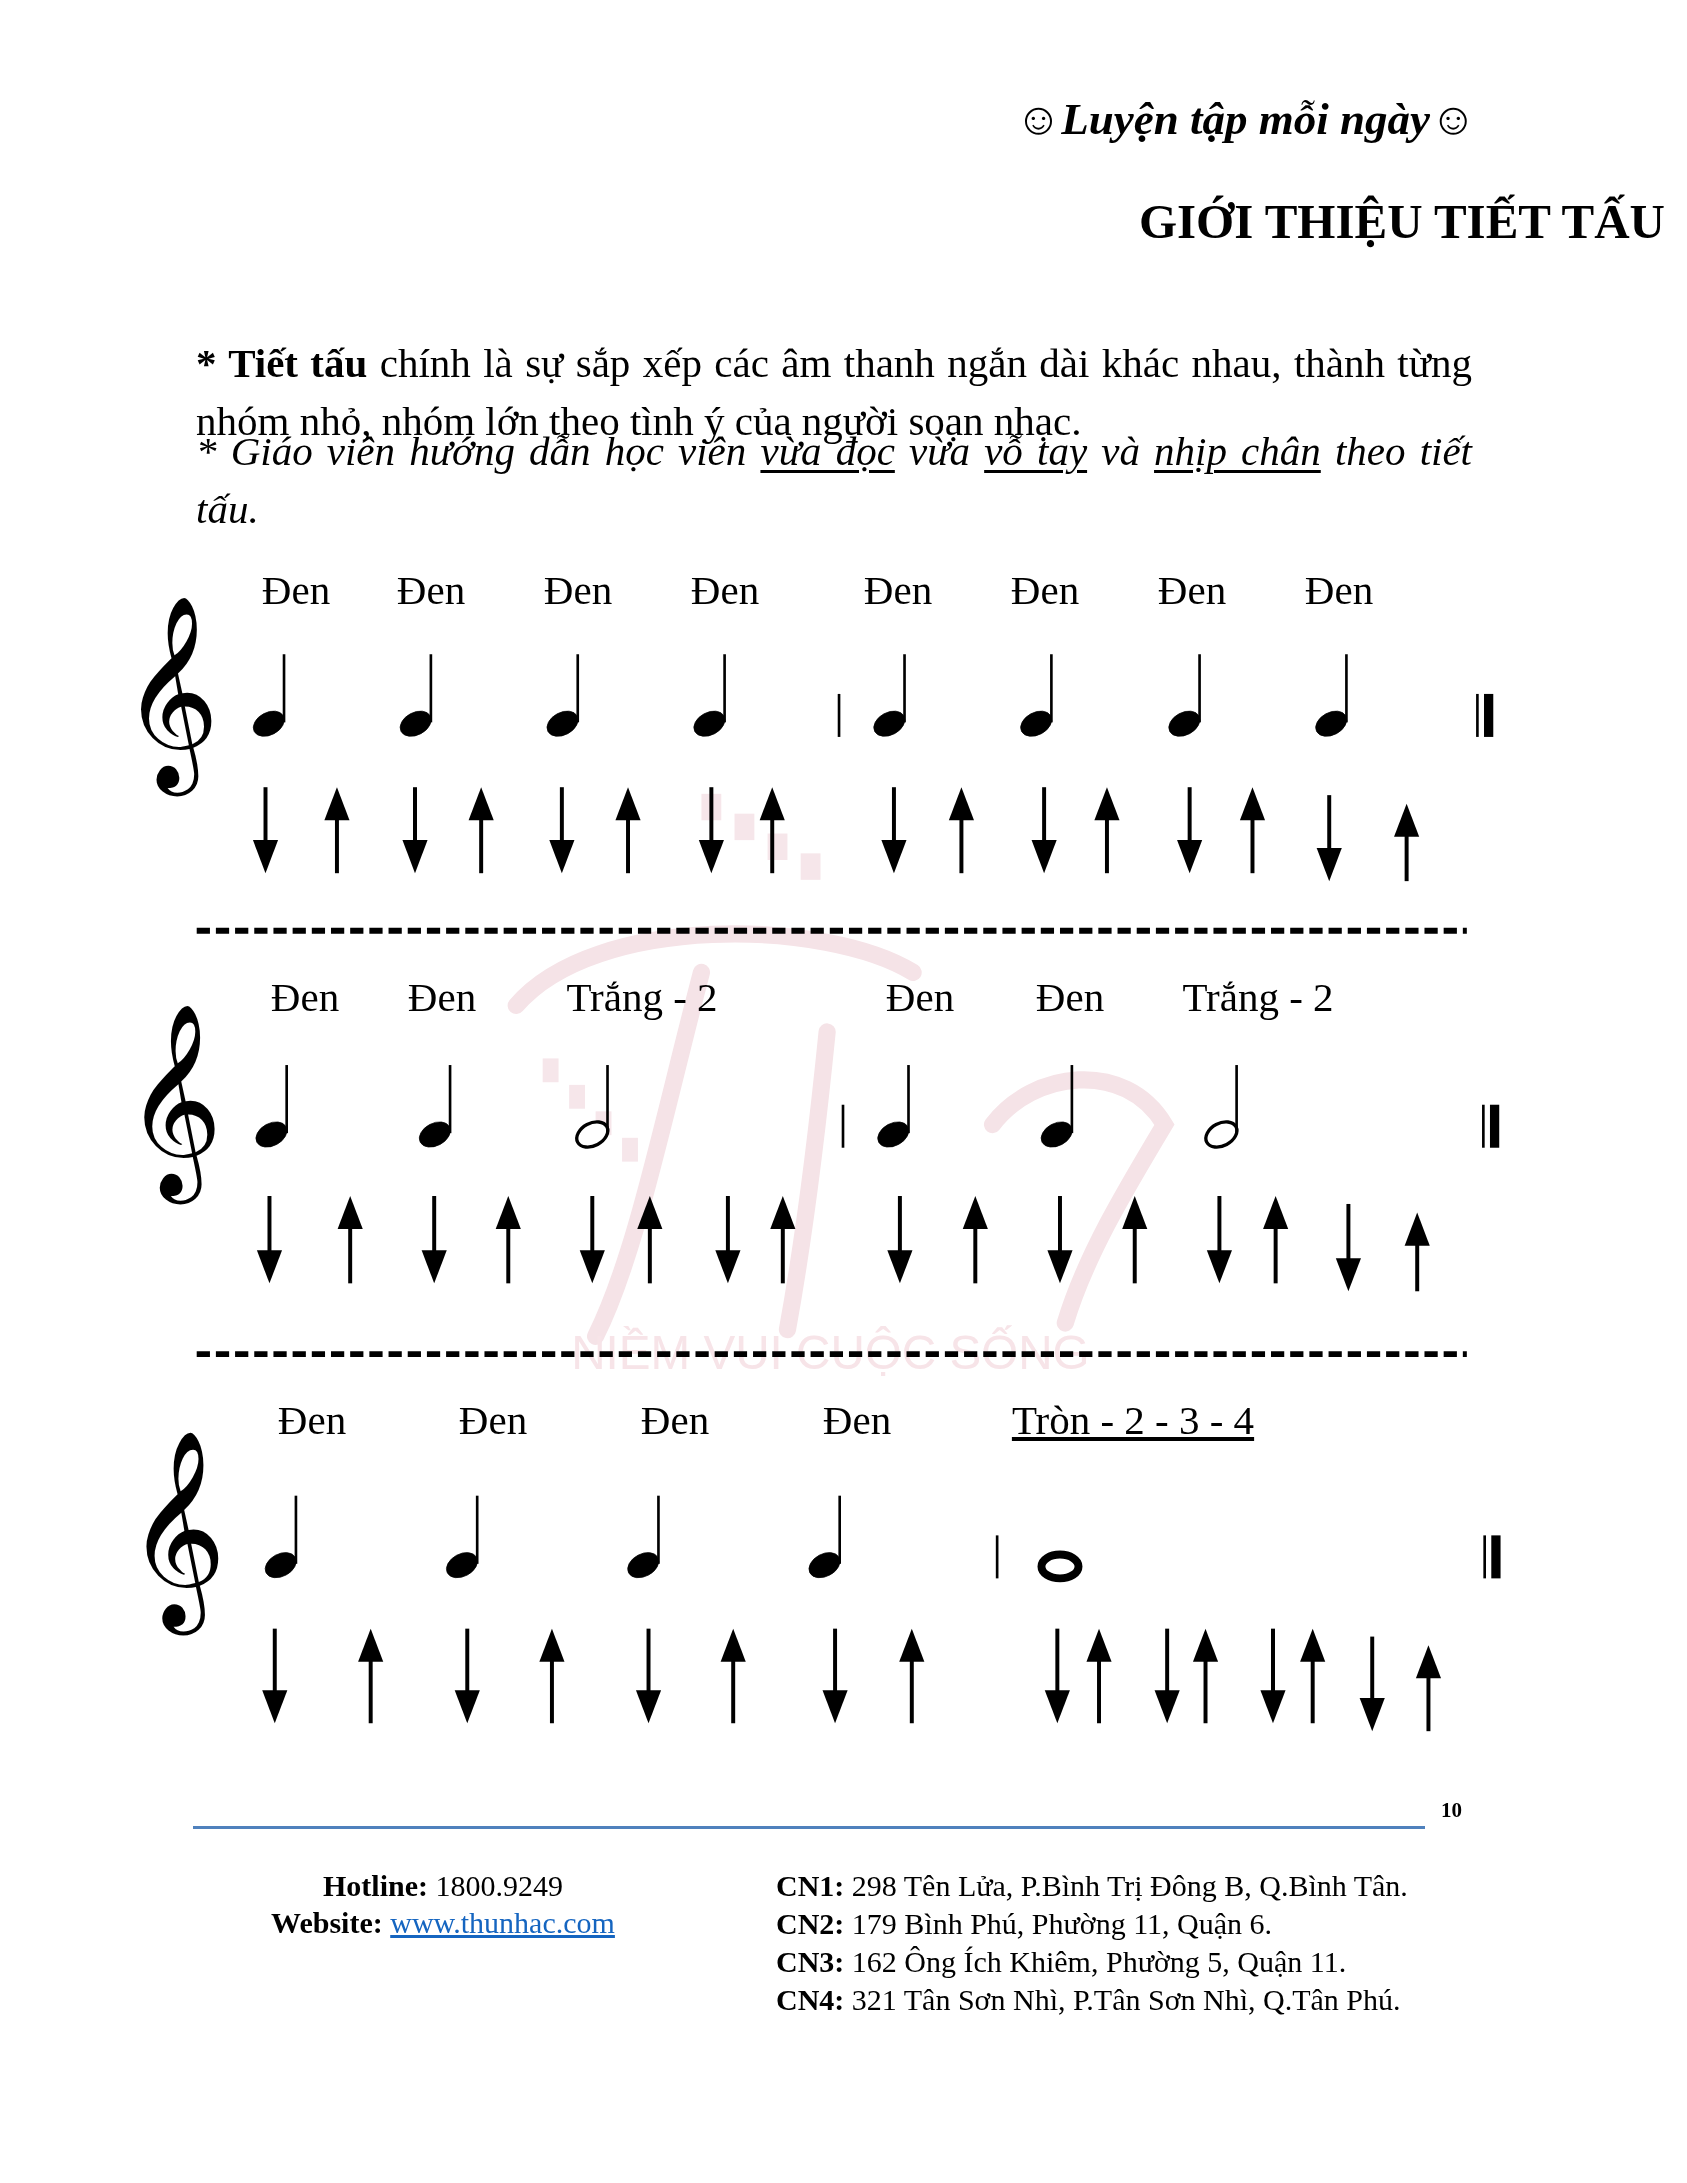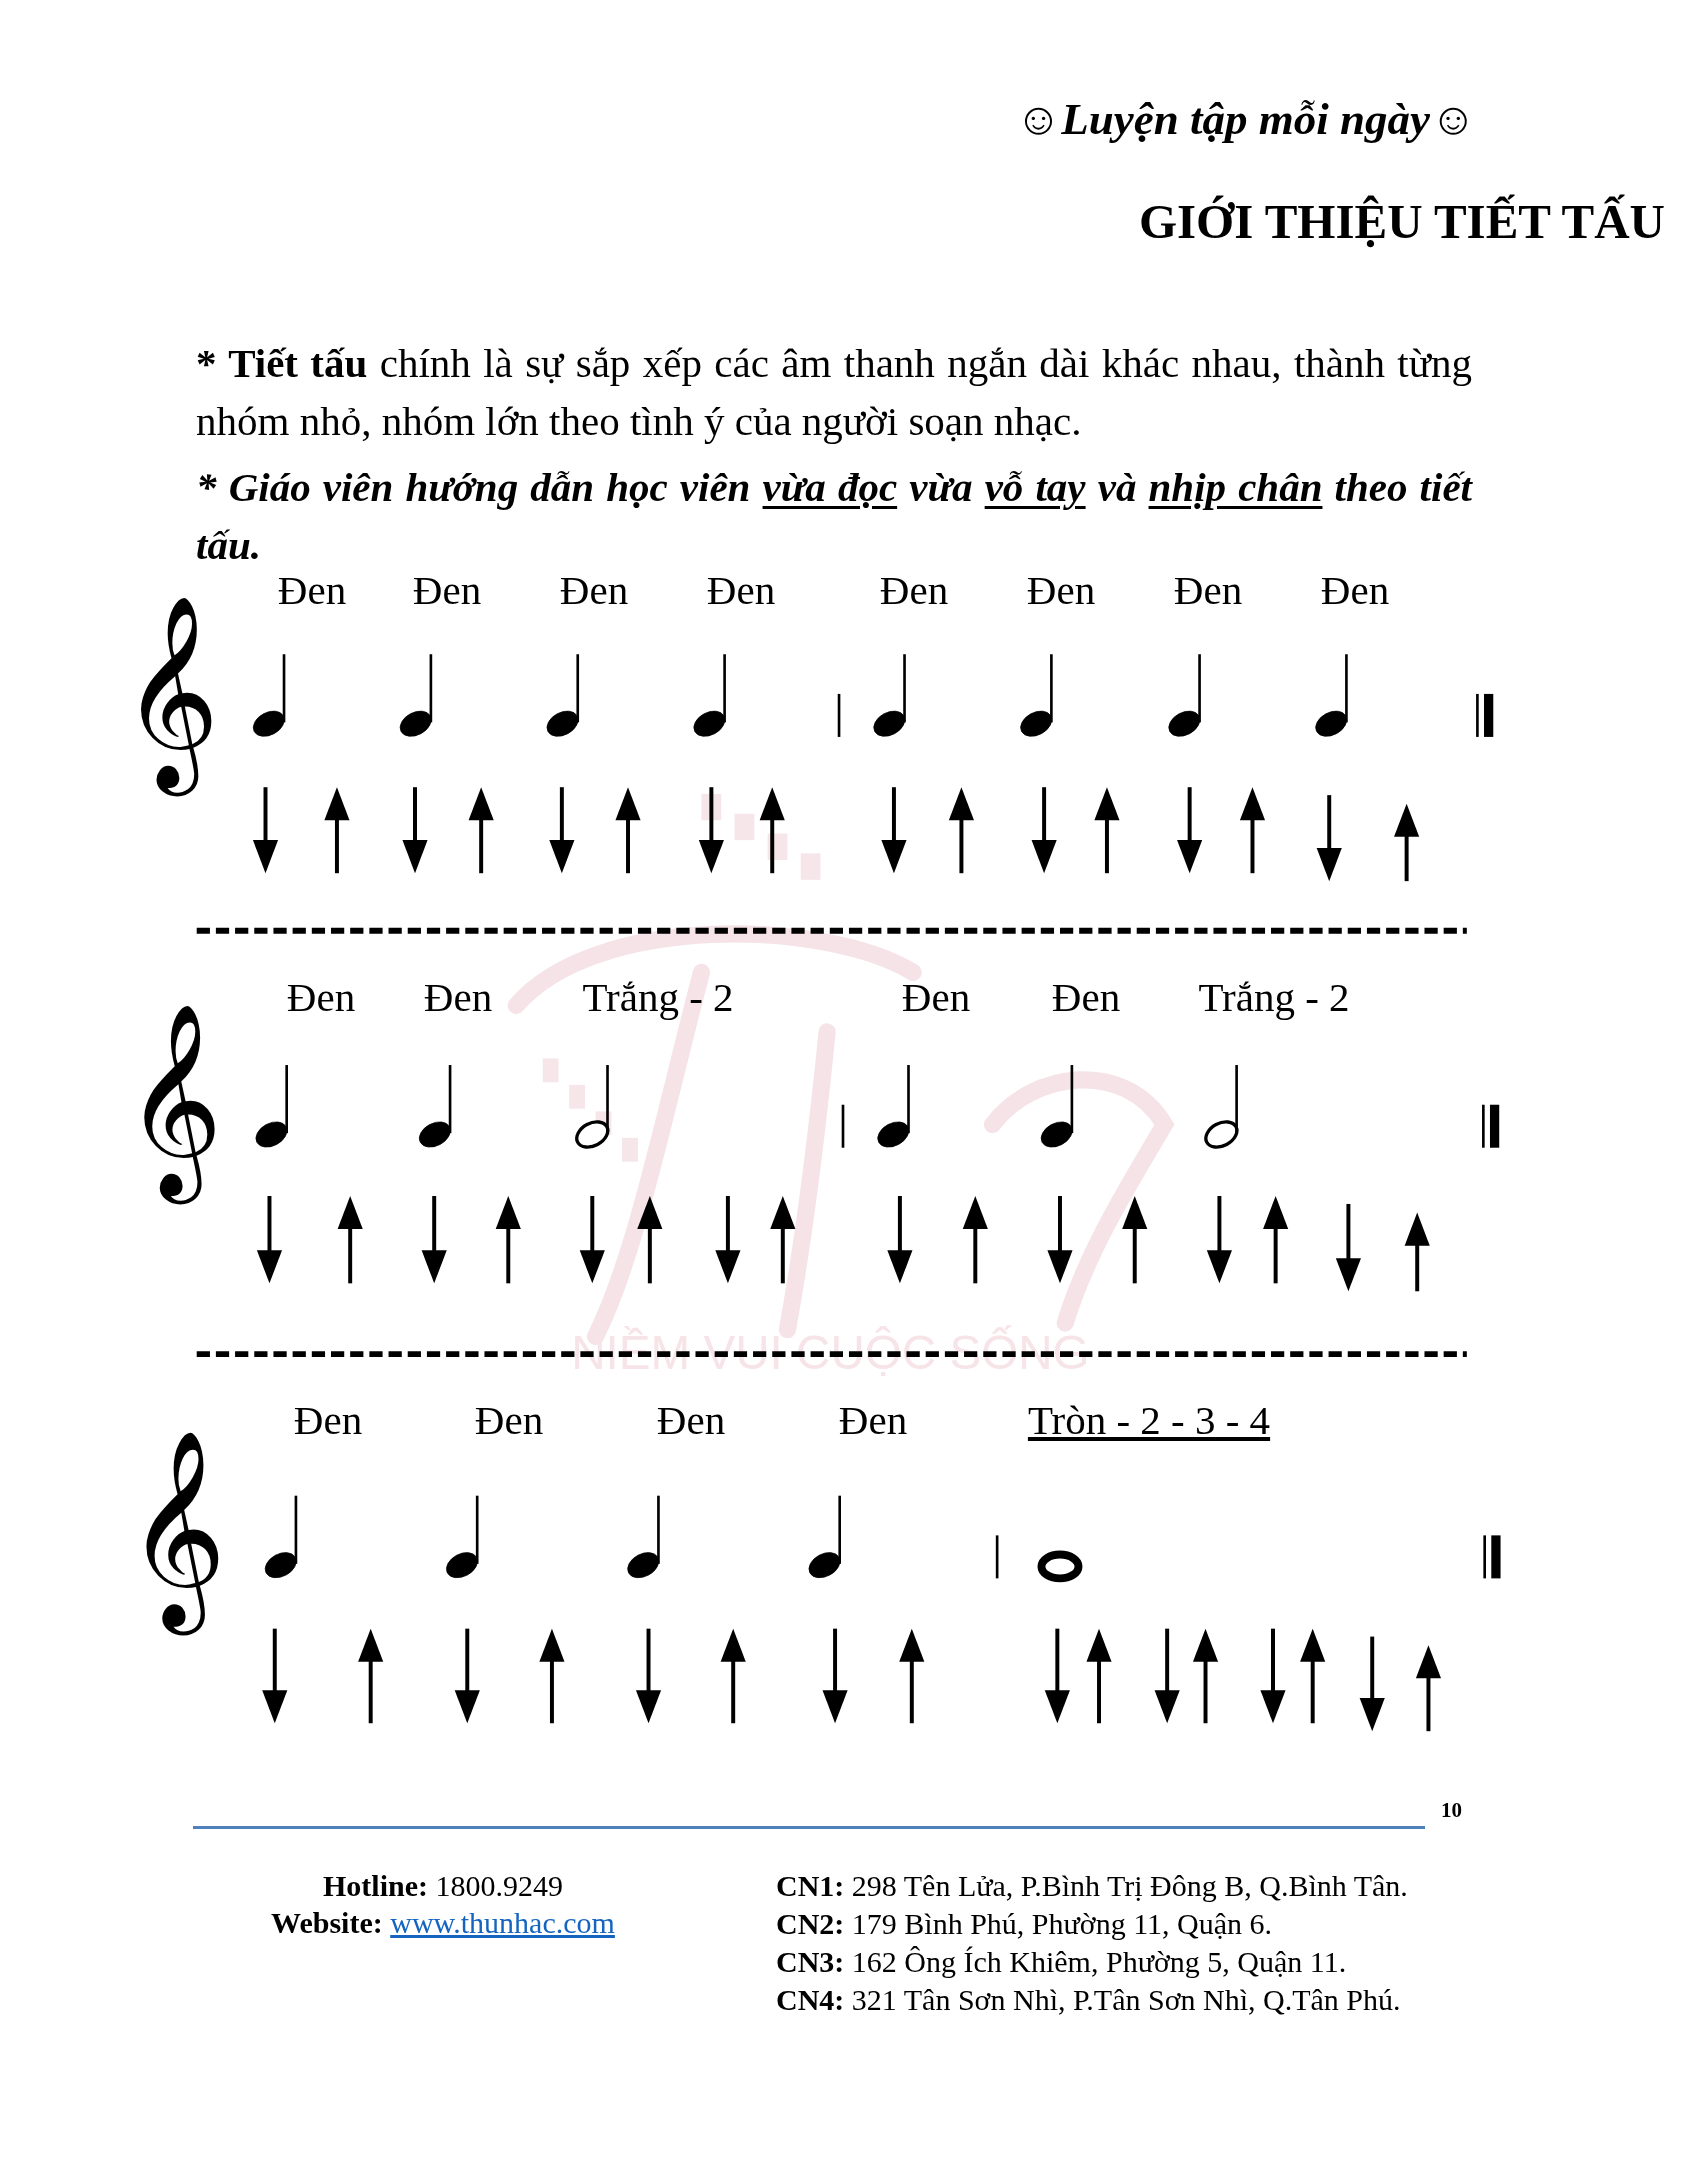--- a/index.html
+++ b/index.html
@@ -3,23 +3,23 @@
 <meta charset="utf-8">
 <style>
   html, body { margin: 0; padding: 0; background: #ffffff; }
   body { width: 1688px; height: 2183px; position: relative; overflow: hidden;
          font-family: "Liberation Serif", "DejaVu Serif", serif; color: #000; }
   .abs { position: absolute; }
   .header-motto { right: 212px; top: 93px; font-size: 45px; font-style: italic; font-weight: bold; white-space: nowrap; }
   .page-title { left: 0; width: 1665px; top: 193px; text-align: right; font-size: 49px; font-weight: bold; white-space: nowrap; }
   .para { left: 196px; width: 1276px; font-size: 41px; line-height: 58px; text-align: justify; }
   .para1 { top: 290px; margin-top: 44px; }
-  .para2 { top: 422px; font-weight: bold; font-style: italic; margin-top: 36px; }
+  .para2 { top: 422px; font-weight: normal; font-style: italic; }
   .para u { text-decoration: underline; text-decoration-thickness: 3.3px; text-underline-offset: 5.3px; }
-  .label { font-size: 41px; white-space: nowrap; transform: translateX(-50%); margin-left: 16px; }
+  .label { font-size: 41px; white-space: nowrap; transform: translateX(-50%); }
   .footer-rule { left: 193px; top: 1826px; width: 1232px; height: 3.3px; background: #4f81bd; }
   .page-num { left: 1441px; top: 1798px; font-size: 21px; font-weight: bold; }
   .footer-left { left: 251px; top: 1867px; width: 384px; text-align: center; font-size: 30px; line-height: 37px; font-family: Liberation Serif, serif; }
   .footer-right { left: 776px; top: 1867px; font-size: 30px; line-height: 38px; white-space: nowrap; }
   .link { color: #1565c0; text-decoration: underline; }
   svg.music { position: absolute; left: 0; top: 0; }
   .watermark { position: absolute; left: 0; top: 0; pointer-events: none; }
 </style>
 </head>
 <body>

